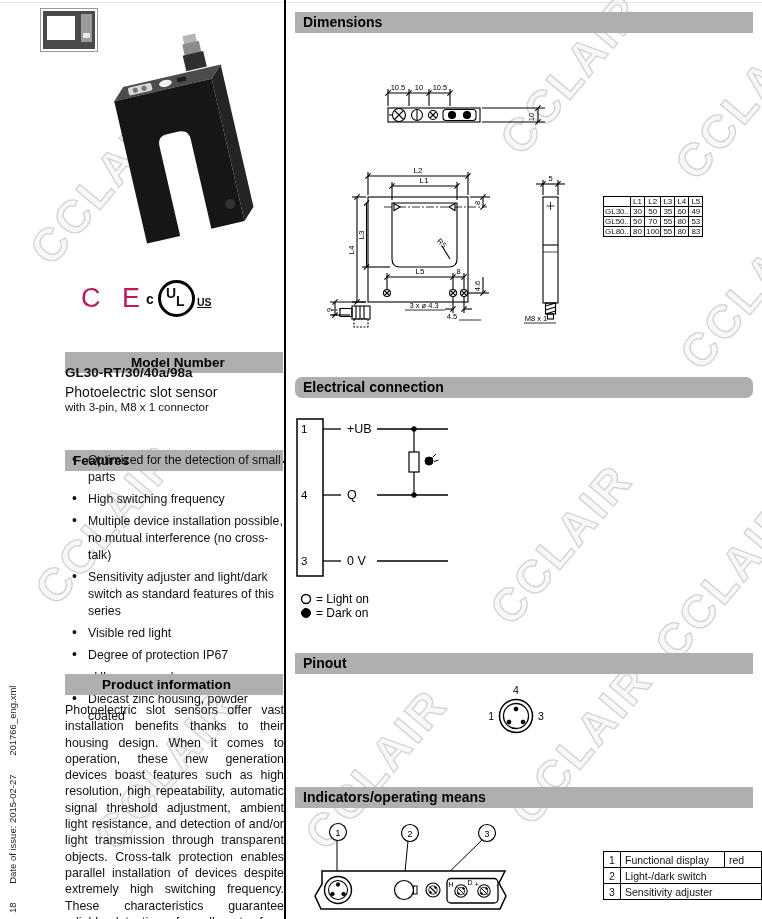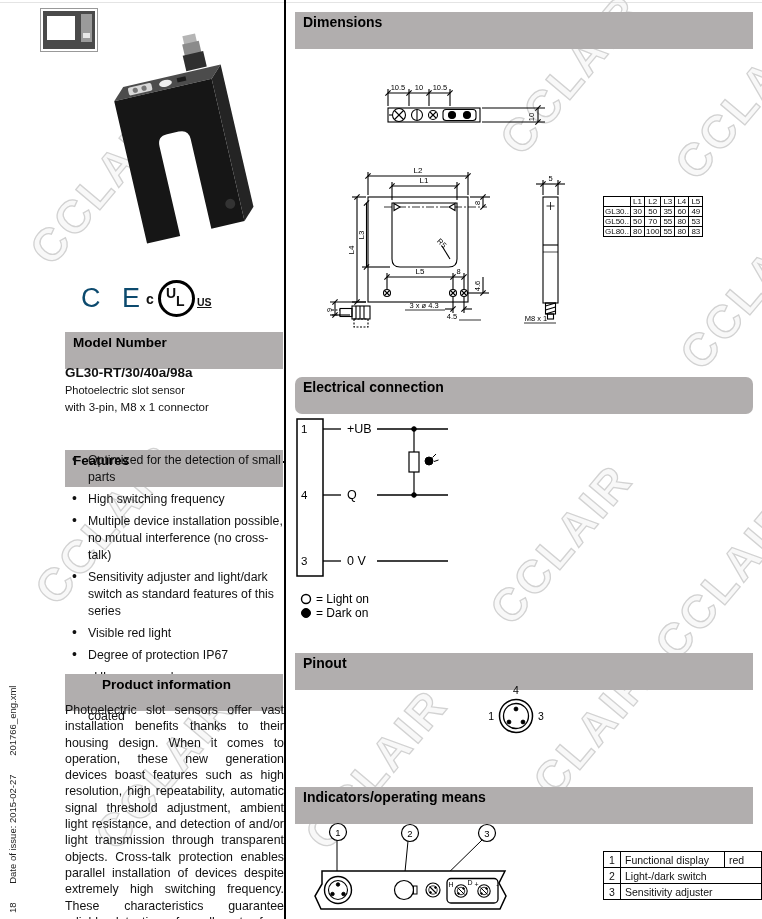--- a/index.html
+++ b/index.html
@@ -8,39 +8,39 @@
   .top-rule{position:absolute;left:0;top:2px;width:762px;height:1px;background:#e4e4e4;}
   
   .wm{position:absolute;font-size:46px;font-weight:bold;letter-spacing:3px;
       color:rgba(215,215,215,0.18);-webkit-text-stroke:1.3px #d2d2d2;
       transform:rotate(-50deg);white-space:nowrap;pointer-events:none;}
   
   .divider{position:absolute;left:284px;top:0;width:2px;height:919px;background:#000;}
   .fold-mark{position:absolute;left:265px;top:461px;width:19px;height:2px;background:#000;}
   
   .hdr{position:absolute;background:#b1aeae;color:#000;font-weight:bold;
-       font-size:13.5px;line-height:21px;height:37px;padding-left:8px;box-sizing:border-box;}
+       font-size:13.5px;line-height:21px;height:21px;padding-left:8px;box-sizing:border-box;}
   .hdr-left{left:65px;width:218px;}
   .hdr-right{left:295px;width:458px;font-size:14px;}
   
   .model-name{position:absolute;left:65px;top:365px;font-size:13.5px;font-weight:bold;}
-  .model-desc1{position:absolute;left:65px;top:384px;font-size:11px;}
+  .model-desc1{position:absolute;left:65px;top:384px;font-size:14px;}
   .model-desc2{position:absolute;left:65px;top:401px;font-size:11.5px;}
   .features-list{position:absolute;left:65px;top:452px;width:220px;margin:0;padding:0;list-style:none;}
   .features-list li{position:relative;padding-left:23px;margin-bottom:5px;
                     font-size:12.3px;line-height:17px;}
   .features-list li::before{content:"\2022";position:absolute;left:7px;top:-1px;font-size:14px;}
   .prod-body{position:absolute;left:65px;top:702px;width:219px;font-size:12.4px;
              line-height:16.3px;text-align:justify;}
   
   .vtext{position:absolute;left:7px;top:913px;transform:rotate(-90deg);transform-origin:0 0;
          font-size:9.5px;color:#222;white-space:nowrap;}
   .vtext span{margin-right:16px;}
   
-  .ce{position:absolute;left:81px;top:283px;font-size:27px;letter-spacing:7px;color:#0c4a6e;text-align:right;}
+  .ce{position:absolute;left:81px;top:283px;font-size:27px;letter-spacing:7px;color:#be185d;text-align:right;}
   .ul-wrap{position:absolute;left:146px;top:278px;width:70px;height:40px;}
   .ul-circle{position:absolute;left:12px;top:2px;width:31px;height:31px;border:3px solid #000;
              border-radius:50%;}
   .ul-u{position:absolute;left:5px;top:2px;font-size:14px;font-weight:bold;}
   .ul-l{position:absolute;left:15px;top:10px;font-size:14px;font-weight:bold;}
   .ul-c{position:absolute;left:0px;top:13px;font-size:14px;font-weight:bold;}
   .ul-us{position:absolute;left:51px;top:18px;font-size:10.5px;font-weight:bold;text-decoration:underline;}
   
   .icon-slot{position:absolute;left:40px;top:8px;width:58px;height:44px;border:1.5px solid #999;
              background:#fff;box-sizing:border-box;}
@@ -121,21 +121,21 @@
   <div class="ce">C E</div>
   <div class="ul-wrap">
     <div class="ul-c">c</div>
     <div class="ul-circle">
       <span class="ul-u">U</span>
       <span class="ul-l">L</span>
     </div>
     <div class="ul-us">US</div>
   </div>
 
-  <div class="hdr hdr-left" style="top:332px;">Model Number</div>
+  <div class="hdr hdr-left" style="top:352px;text-align:center;">Model Number</div>
   <div class="model-name">GL30-RT/30/40a/98a</div>
   <div class="model-desc1">Photoelectric slot sensor</div>
   <div class="model-desc2">with 3-pin, M8 x 1 connector</div>
 
   <div class="hdr hdr-left" style="top:450px;">Features</div>
   <ul class="features-list">
     <li>Optimized for the detection of small parts</li>
     <li>High switching frequency</li>
     <li>Multiple device installation possible, no mutual interference (no cross-talk)</li>
     <li>Sensitivity adjuster and light/dark switch as standard features of this series</li>

